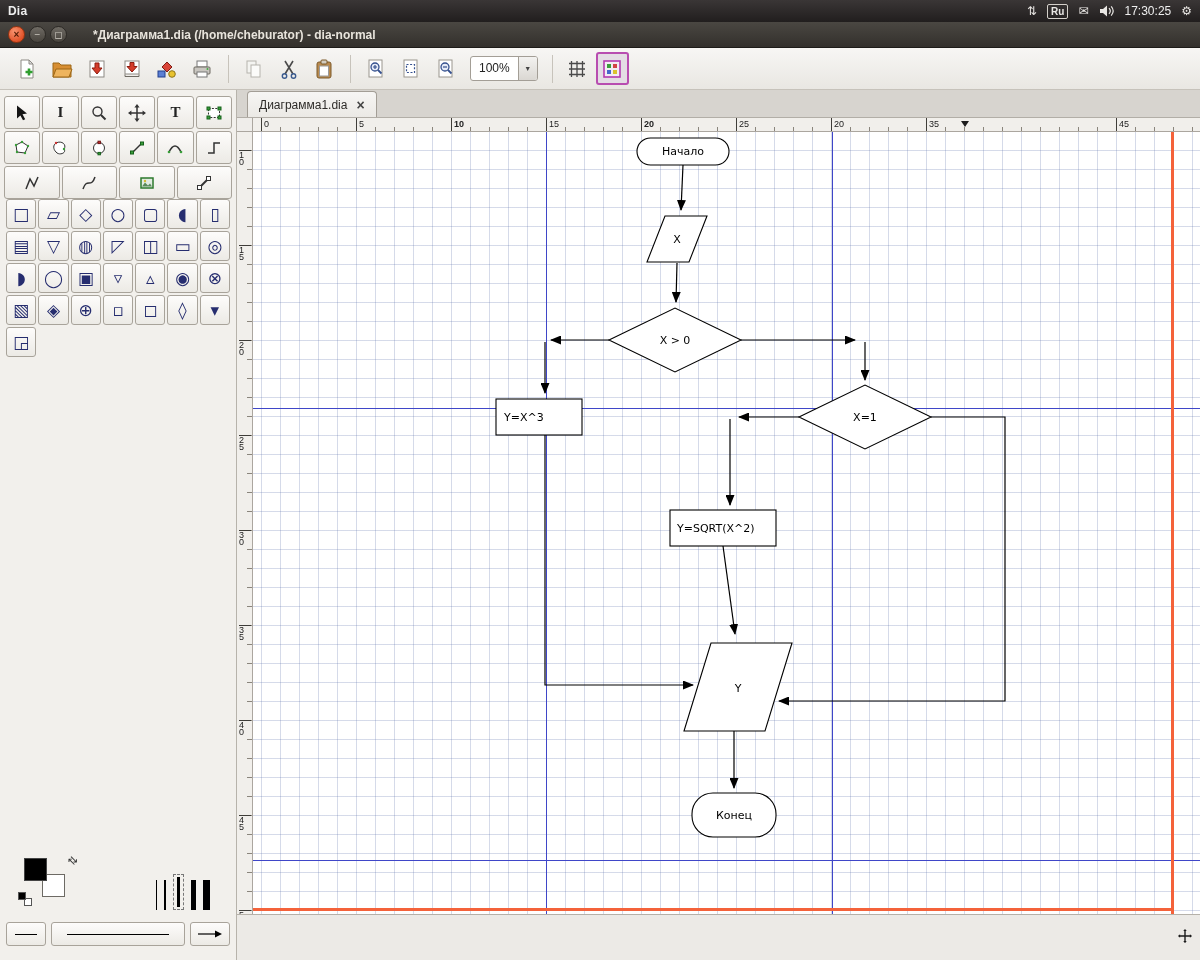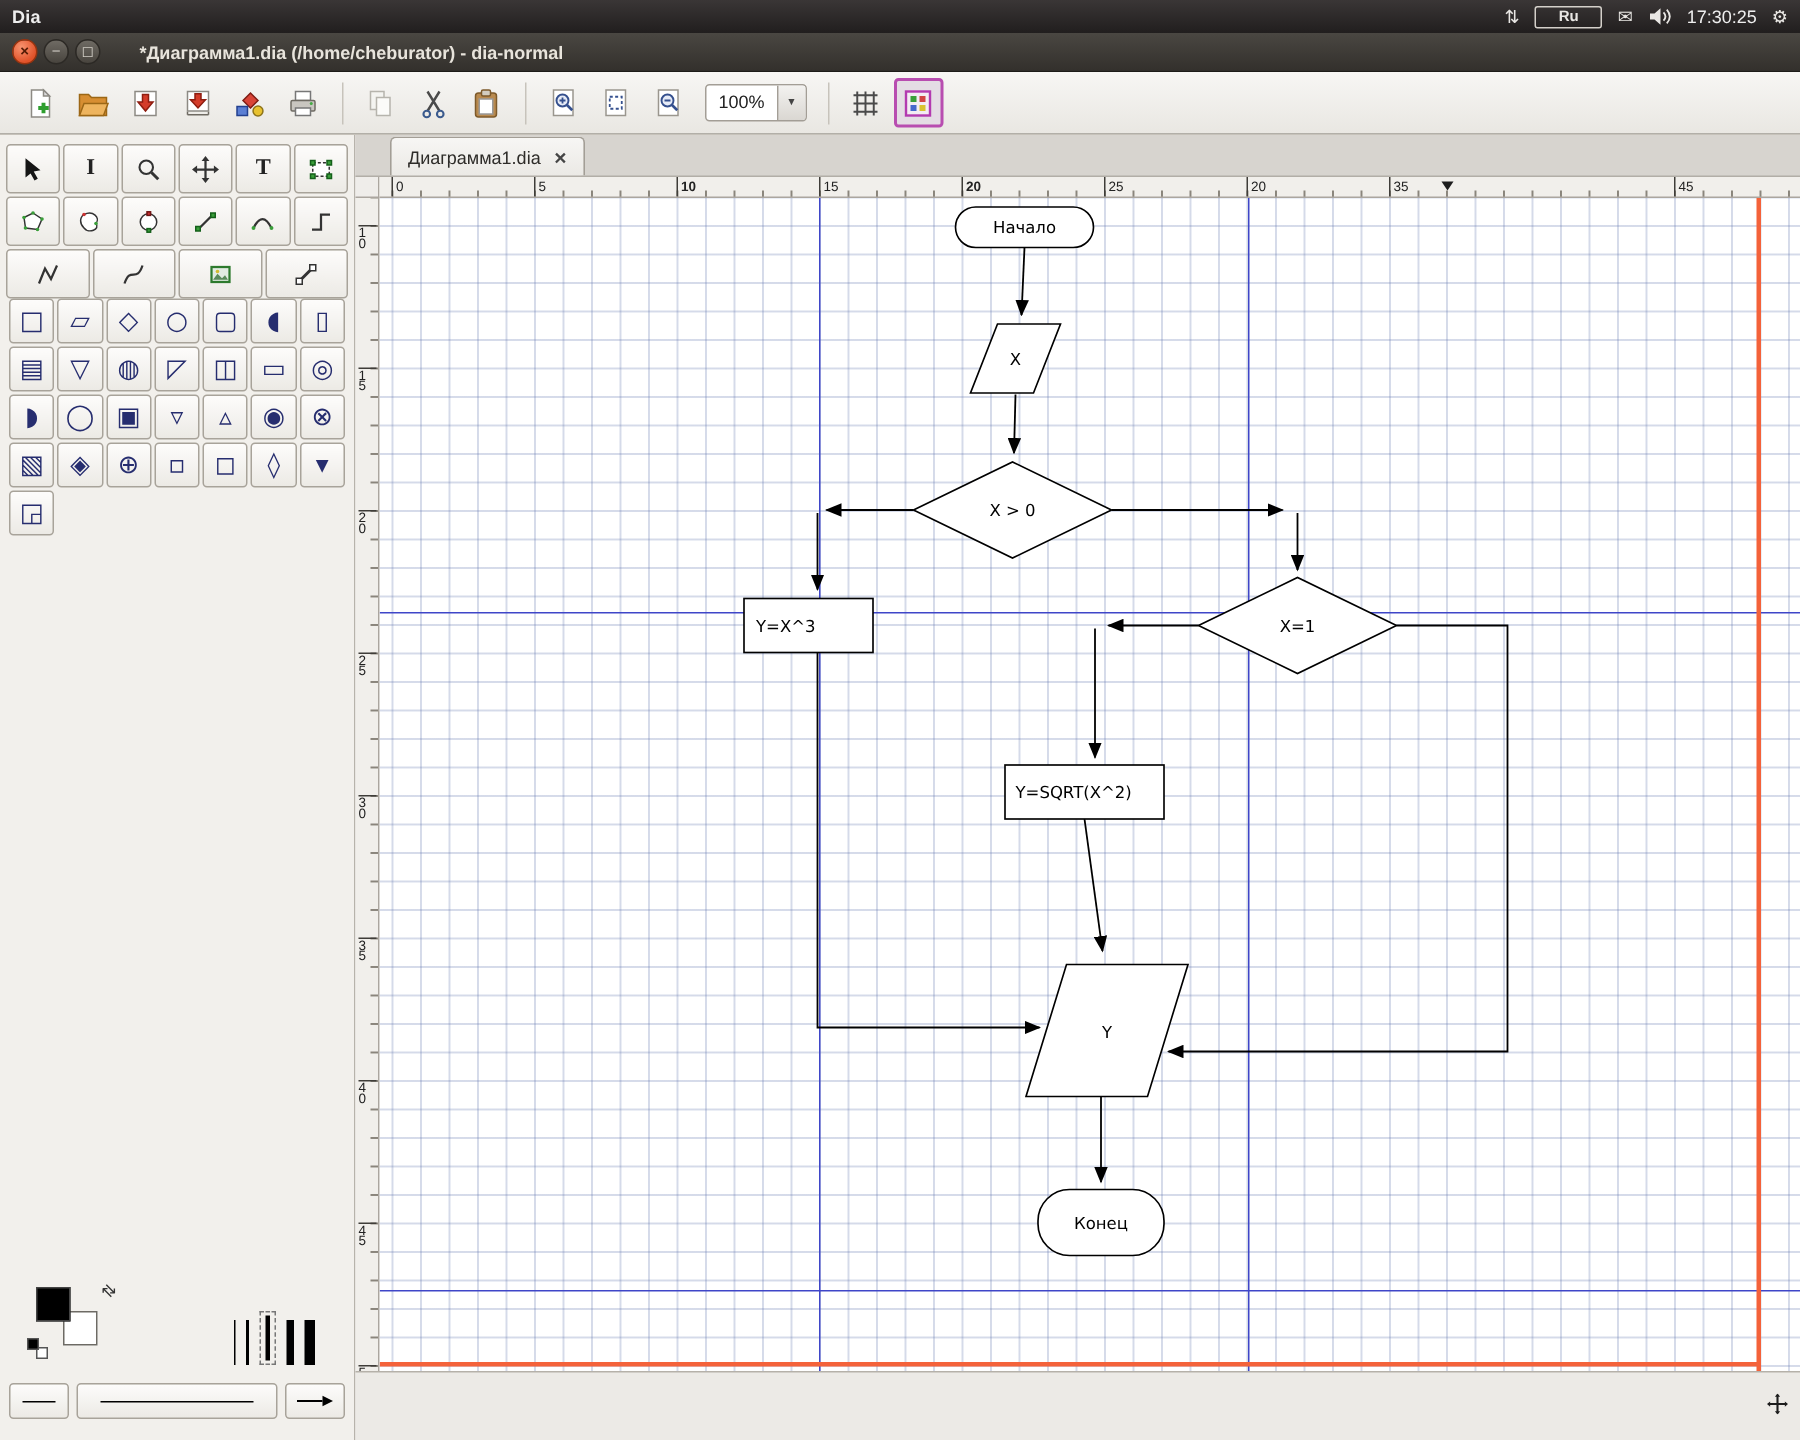--- a/index.html
+++ b/index.html
@@ -5,21 +5,21 @@
   *{box-sizing:border-box;margin:0;padding:0}
   html,body{width:1200px;height:960px;overflow:hidden}
   body{font-family:"Liberation Sans","DejaVu Sans",sans-serif;background:#2e2b28}
   #screen{position:relative;width:1200px;height:804px;background:#55524c}
 
   
   .topbar{height:22px;background:linear-gradient(#3a3636,#211e1e);color:#eee;display:flex;align-items:center;padding:0 8px;font-size:12px}
   .appname{font-weight:bold;letter-spacing:.2px}
   .tspace{flex:1}
   .tbi{margin-left:10px;display:flex;align-items:center;color:#e9e7e4;font-size:12px}
-  .kbd{border:1px solid #d4d0ca;border-radius:2px;padding:0 15px;font-size:10px;line-height:13px;font-weight:bold}
+  .kbd{border:1px solid #d4d0ca;border-radius:2px;padding:0 3px;font-size:10px;line-height:13px;font-weight:bold}
   .clock{margin-left:10px;font-size:12px}
 
   
   .titlebar{height:26px;background:linear-gradient(#4a4742,#33302c);display:flex;align-items:center;padding:0 8px;border-bottom:1px solid #1d1b18}
   .wbtns{display:flex;gap:4px}
   .wbtn{width:17px;height:17px;border-radius:50%;display:flex;align-items:center;justify-content:center;font-size:10px;line-height:1}
   .wclose{background:radial-gradient(circle at 35% 30%,#f8936f,#e1532a 70%);border:1px solid #97330f;color:#541b05;font-weight:bold}
   .wgrey{background:linear-gradient(#6f6b64,#48443e);border:1px solid #2c2925;color:#cfcbc3}
   .title{margin-left:26px;color:#e8e4dc;font-size:12px;font-weight:bold;white-space:nowrap}
 
@@ -60,21 +60,21 @@
   .lwsel{border:1px dashed #777;padding:2px 3px;display:flex;align-items:flex-end}
   .bottomrow{display:flex;gap:5px;margin:12px 2px 0}
   .stylebtn{height:24px;background:linear-gradient(#fdfcfb,#eceae5);border:1px solid #a8a39a;border-radius:3px;display:flex;align-items:center;justify-content:center}
   .stylebtn.small{width:40px}
   .stylebtn.wide{flex:1}
   .lineswatch{width:22px;height:0;border-top:1px solid #000}
   .lineswatch.long{width:102px}
 
   
   .canvasarea{flex:1;display:flex;flex-direction:column;background:#e9e7e3;min-width:0}
-  .tabbar{height:28px;background:#d7d4cf;border-bottom:1px solid #b2aea7;display:flex;align-items:flex-end;padding-left:23px}
+  .tabbar{height:28px;background:#d7d4cf;border-bottom:1px solid #b2aea7;display:flex;align-items:flex-end;padding-left:10px}
   .tab{display:flex;align-items:center;gap:9px;background:linear-gradient(#f7f6f4,#ebe9e5);border:1px solid #a39e96;border-bottom:none;border-radius:4px 4px 0 0;padding:0 11px;font-size:12px;color:#2e2c29;height:26px}
   .tabclose{font-weight:bold;color:#454545;font-size:14px;line-height:1}
   .rulerrow{display:flex;height:14px}
   .rcorner{width:16px;background:#efedea;border-right:1px solid #aba69f;border-bottom:1px solid #aba69f}
   .hruler{position:relative;flex:1;background:#f1efeb;border-bottom:1px solid #aba69f;overflow:hidden;
           background-image:linear-gradient(to right,#8a857c 1px,transparent 1px);
           background-size:19px 5px;background-position:8px 9px;background-repeat:repeat-x}
   .hnum{position:absolute;top:0;height:13px;border-left:1px solid #3f3d39;padding-left:2px;font-size:9px;color:#222;line-height:12px}
   .hmarker{position:absolute;left:708px;top:3px;width:0;height:0;border:4px solid transparent;border-top:6px solid #1d1d1d}
   .contentrow{display:flex;height:782px}

